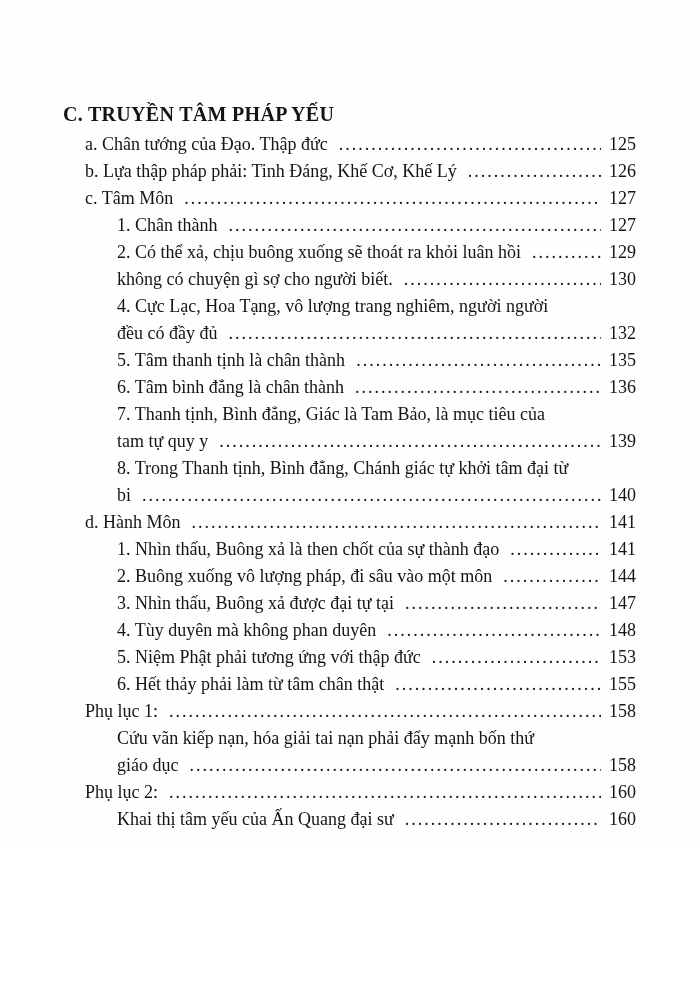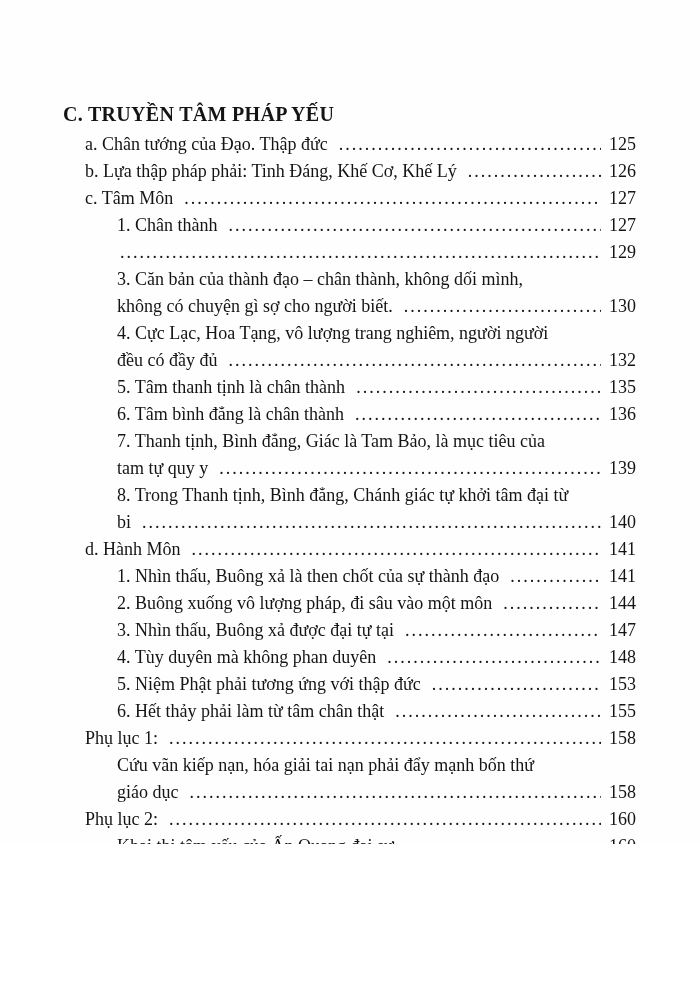--- a/index.html
+++ b/index.html
@@ -122,26 +122,26 @@
   </div>
         <div class="toc-row lvl2">
     <div class="toc-lastline">
       <span class="t">1. Chân thành</span>
       <span class="dots"></span>
       <span class="pg">127</span>
     </div>
   </div>
         <div class="toc-row lvl2">
     <div class="toc-lastline">
+      <span class="t">2. Có thể xả, chịu buông xuống sẽ thoát ra khỏi luân hồi</span>
       <span class="dots"></span>
       <span class="pg">129</span>
     </div>
   </div>
         <div class="toc-row lvl2">
-    <div class="toc-cont">3. Căn bản của thành đạo – chân thành, không dối mình,</div>
           <div class="toc-lastline">
       <span class="t">không có chuyện gì sợ cho người biết.</span>
       <span class="dots"></span>
       <span class="pg">130</span>
     </div>
   </div>
         <div class="toc-row lvl2">
     <div class="toc-cont">4. Cực Lạc, Hoa Tạng, vô lượng trang nghiêm, người người</div>
           <div class="toc-lastline">
       <span class="t">đều có đầy đủ</span>

